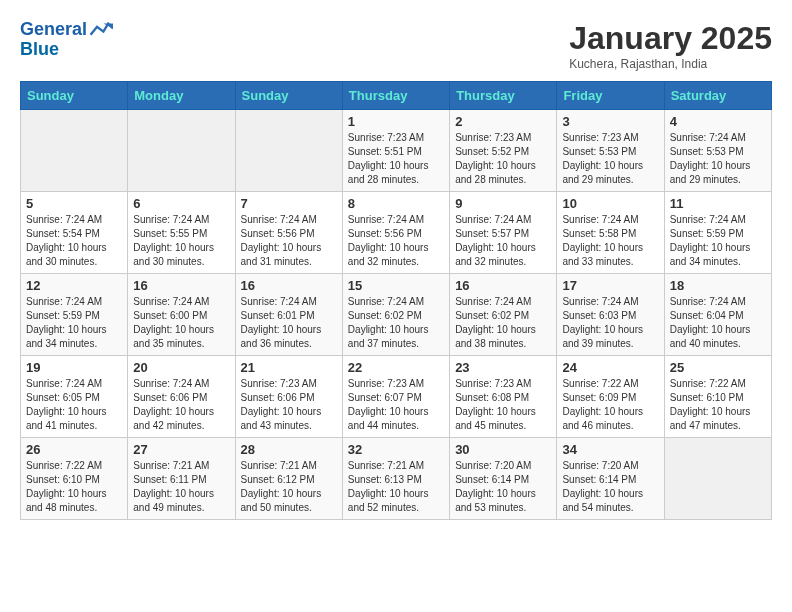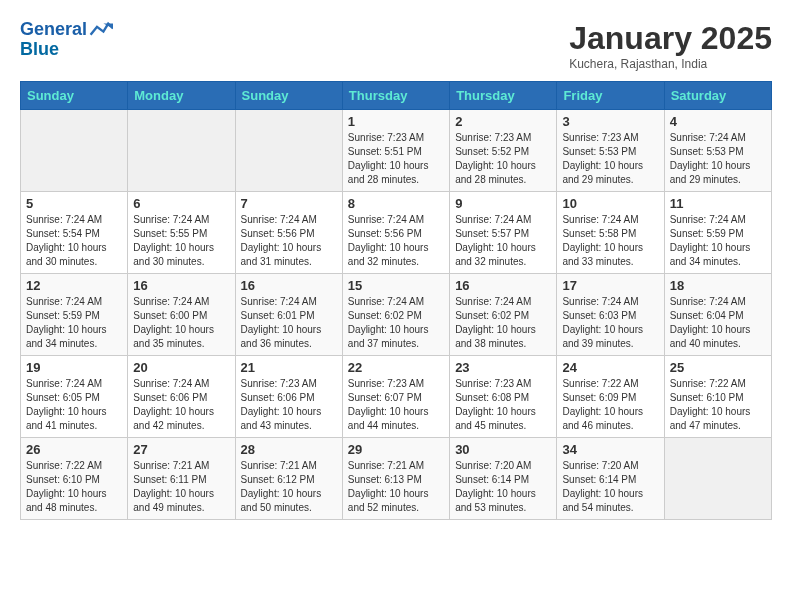--- a/index.html
+++ b/index.html
@@ -244,21 +244,21 @@
         </td>
         <td>
           <div class="day-number">27</div>
           <div class="day-info">Sunrise: 7:21 AM<br>Sunset: 6:11 PM<br>Daylight: 10 hours and 49 minutes.</div>
         </td>
         <td>
           <div class="day-number">28</div>
           <div class="day-info">Sunrise: 7:21 AM<br>Sunset: 6:12 PM<br>Daylight: 10 hours and 50 minutes.</div>
         </td>
         <td>
-          <div class="day-number">29</div>
+          <div class="day-number">32</div>
           <div class="day-info">Sunrise: 7:21 AM<br>Sunset: 6:13 PM<br>Daylight: 10 hours and 52 minutes.</div>
         </td>
         <td>
           <div class="day-number">30</div>
           <div class="day-info">Sunrise: 7:20 AM<br>Sunset: 6:14 PM<br>Daylight: 10 hours and 53 minutes.</div>
         </td>
         <td>
           <div class="day-number">34</div>
           <div class="day-info">Sunrise: 7:20 AM<br>Sunset: 6:14 PM<br>Daylight: 10 hours and 54 minutes.</div>
         </td>

